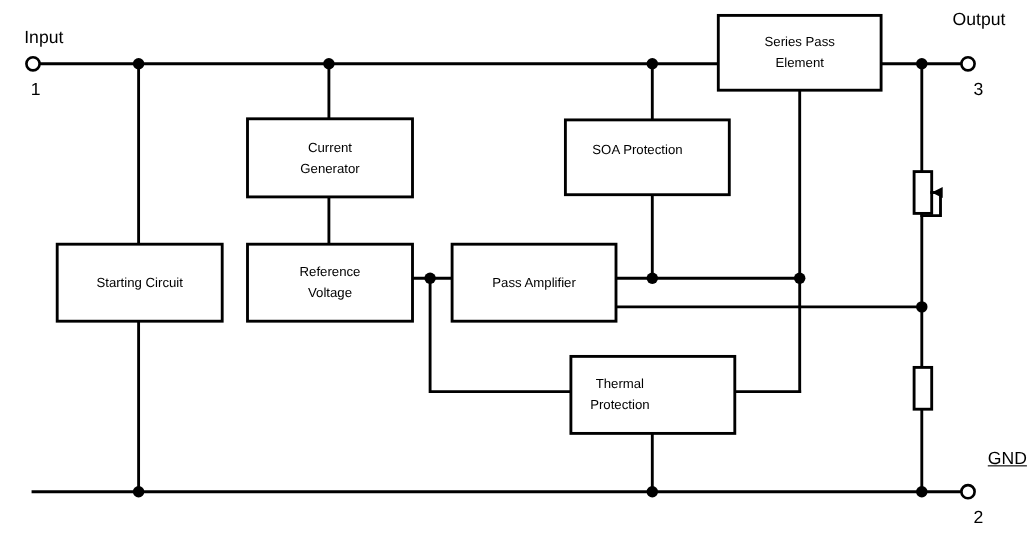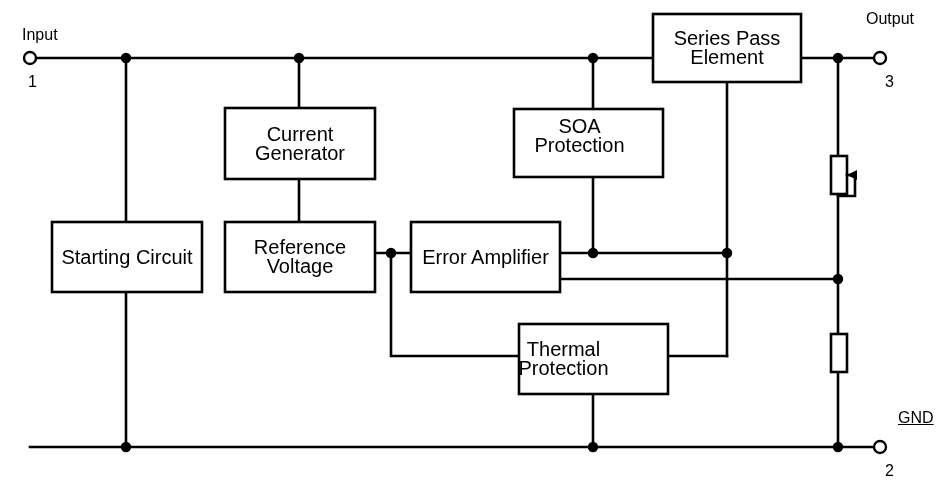--- a/index.html
+++ b/index.html
@@ -51,21 +51,21 @@
     stroke: #000000;
     stroke-width: 2.6;
   }
   .block-label {
     position: absolute;
     display: flex;
     align-items: center;
     justify-content: center;
     text-align: center;
     font-family: "Liberation Sans", sans-serif;
-    font-size: 20px;
+    font-size: 12px;
     line-height: 19px;
     color: #000000;
     white-space: pre-line;
     pointer-events: none;
   }
   .port-label {
     position: absolute;
     font-family: "Liberation Sans", sans-serif;
     font-size: 16px;
     color: #000000;
@@ -139,21 +139,21 @@
         <circle class="terminal-circle" cx="880" cy="447" r="6"></circle>
       </g>
 
   </svg>
 
   <div class="block-label" style="left: 225px; top: 108px; width: 150px; height: 71px;">Current
 Generator</div>
   <div class="block-label" style="left: 52px; top: 222px; width: 150px; height: 70px;">Starting Circuit</div>
   <div class="block-label" style="left: 225px; top: 222px; width: 150px; height: 70px;">Reference
 Voltage</div>
-  <div class="block-label" style="left: 411px; top: 222px; width: 149px; height: 70px;">Error Amplifier</div>
+  <div class="block-label" style="left: 411px; top: 222px; width: 149px; height: 70px;">Pass Amplifier</div>
   <div class="block-label" style="left: 514px; top: 102px; width: 131px; height: 68px;">SOA Protection</div>
   <div class="block-label" style="left: 653px; top: 14px; width: 148px; height: 68px;">Series Pass
 Element</div>
   <div class="block-label" style="left: 489px; top: 324px; width: 149px; height: 70px;">Thermal
 Protection</div>
 
   <div class="port-label" style="left: 22px; top: 26px;">Input</div>
   <div class="port-label" style="left: 28px; top: 73px;">1</div>
   <div class="port-label" style="left: 866px; top: 10px;">Output</div>
   <div class="port-label" style="left: 885px; top: 73px;">3</div>

